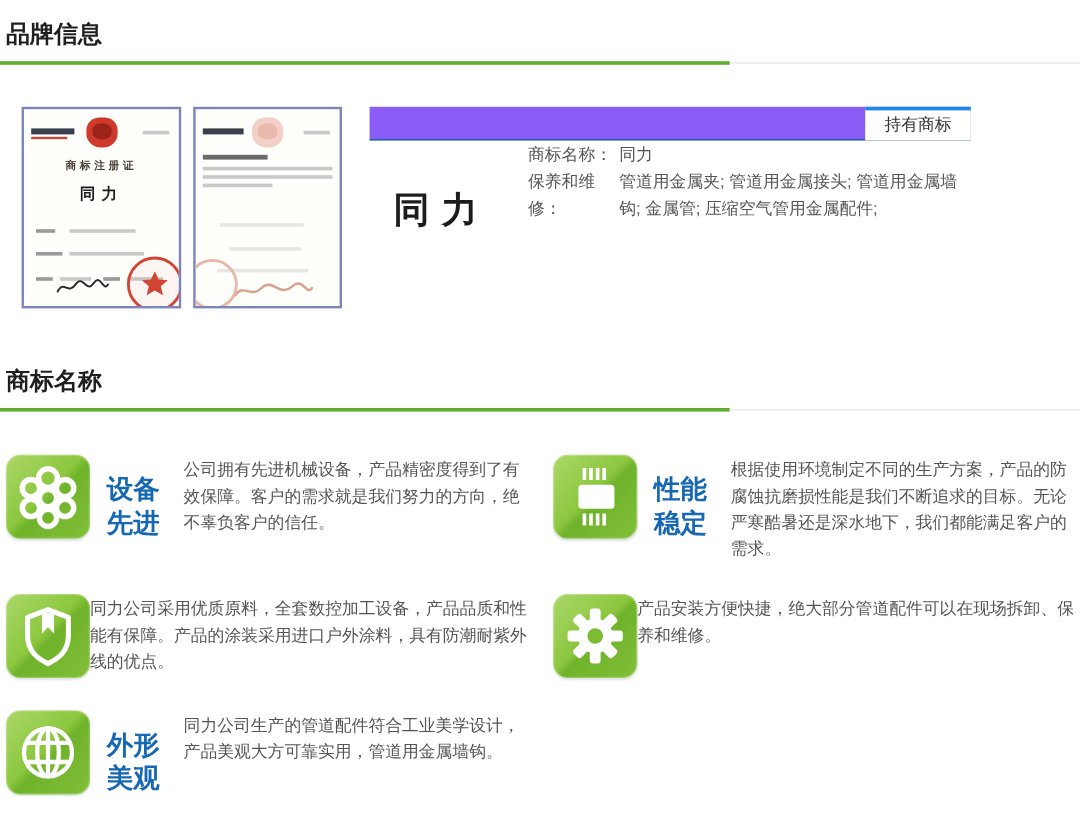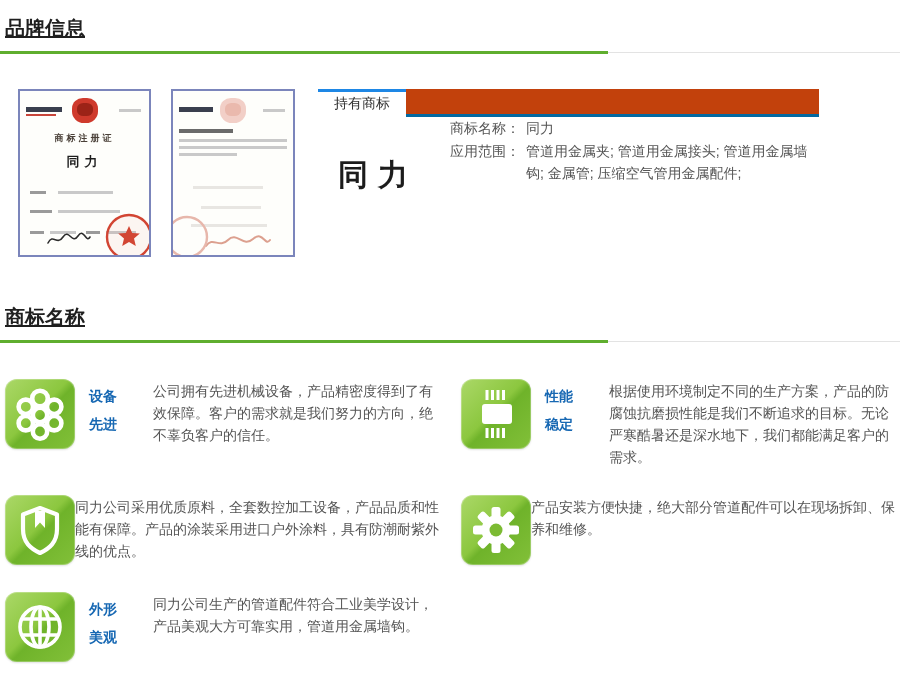--- a/index.html
+++ b/index.html
@@ -8,27 +8,27 @@
     --title-blue:#1768b3;
     --text:#555;
   }
   *{margin:0;padding:0;box-sizing:border-box;}
   body{
     width:900px;height:681px;overflow:hidden;background:#fff;
     font-family:"Liberation Sans",sans-serif;color:#333;
   }
   
   .section{padding-top:15px;}
-  .sec-title{font-size:20px;font-weight:bold;color:#1f1f1f;padding:0 0 9px 5px;text-decoration:underline;}
+  .sec-title{font-size:20px;font-weight:bold;color:#1f1f1f;padding:0 0 9px 5px;}
   .rule{position:relative;height:3px;}
   .rule::before{content:'';position:absolute;left:0;right:0;top:1px;height:1px;background:#e3e3e3;}
   .rule::after{content:'';position:absolute;left:0;top:0;width:608px;height:3px;background:var(--green);}
   
   .brand-row{display:flex;margin:35px 0 0 18px;}
-  .certs{display:flex;gap:20px;}
+  .certs{display:flex;gap:10px;}
   .cert{position:relative;width:133px;height:168px;border:2px solid #7b85bb;background:#fefefb;overflow:hidden;}
   .cert.small{width:124px;}
   .bar{position:absolute;height:3px;background:#9a9a9a;}
   .bar.dark{background:#3a3f4e;height:5px;}
   .bar.light{background:#c9c9c9;}
   .bar.faint{background:#e8e6e2;}
   .bar.bold{background:#6a6a6a;height:4px;}
   .redline{position:absolute;height:2px;background:#c8453a;}
   .emblem{position:absolute;left:50%;transform:translateX(-50%);top:7px;width:26px;height:25px;
           background:#cf3a2c;border-radius:42% 42% 46% 46%;}
@@ -37,39 +37,39 @@
   .emblem.ghost i{background:#eab9ad;}
   .cert-title{position:absolute;top:41px;left:0;width:100%;text-align:center;
               font-size:9px;font-weight:bold;letter-spacing:3px;color:#4a4038;}
   .cert-name{position:absolute;top:62px;left:0;width:100%;text-align:center;
              font-size:13px;font-weight:bold;letter-spacing:5px;color:#1d1d1d;}
   .sig{position:absolute;left:26px;top:140px;}
   .seal{position:absolute;right:-6px;bottom:-8px;}
   .seal.ghost{left:-10px;bottom:-6px;right:auto;}
   
   .tm-panel{margin-left:23px;width:501px;}
-  .tabbar{height:28px;background:#c2410c;border-bottom:3px solid #0369a1;display:flex;}
+  .tabbar{height:28px;background:#8b5cf6;border-bottom:1px solid #0369a1;display:flex;justify-content:flex-end;}
   .tab-active{width:88px;height:28px;margin-bottom:-1px;background:#fff;position:relative;z-index:1;
               border-top:3px solid var(--tab-blue);font-size:14px;color:#333;text-align:center;
               line-height:23px;cursor:pointer;}
   .panel-body{position:relative;min-height:132px;}
   .tm-logo{position:absolute;left:20px;top:38px;font-size:30px;font-weight:bold;color:#1c1c1c;
            letter-spacing:10px;font-family:"Liberation Serif",serif;}
   .tm-info{margin:0 0 0 132px;font-size:14px;color:var(--text);}
   .info-row{display:flex;line-height:22px;margin-bottom:1px;}
   .info-label{flex:0 0 76px;color:#555;}
   .info-value{width:312px;}
   
   .adv-grid{display:grid;grid-template-columns:1fr 1fr;column-gap:22px;row-gap:27px;
             padding:0 5px;margin-top:36px;}
   .adv-item{display:flex;align-items:flex-start;}
   .adv-icon{flex:0 0 70px;width:70px;height:70px;border-radius:12px;
             background:linear-gradient(135deg,#abd868 0%,#8cc73f 46%,#6fb32a 54%,#82c039 100%);
             box-shadow:inset 0 0 0 1px rgba(255,255,255,.25), 0 1px 2px rgba(0,0,0,.12);}
-  .adv-title{margin:3px 12px 0 14px;width:52px;font-size:14px;font-weight:bold;
+  .adv-title{margin:15px 12px 0 14px;width:52px;font-size:22px;font-weight:bold;
              color:var(--title-blue);line-height:28px;}
   .adv-text{flex:1;font-size:14px;line-height:22px;color:var(--text);margin-top:1px;}
 </style>
 </head>
 <body>
 
 <div class="section">
   <div class="sec-title">品牌信息</div>
   <div class="rule"></div>
 
@@ -129,21 +129,21 @@
         <div class="tab-active">持有商标</div>
       </div>
       <div class="panel-body">
         <div class="tm-logo">同力</div>
         <div class="tm-info">
           <div class="info-row">
             <div class="info-label">商标名称：</div>
             <div class="info-value">同力</div>
           </div>
           <div class="info-row">
-            <div class="info-label">应用范围：</div>
+            <div class="info-label">保养和维修：</div>
             <div class="info-value">管道用金属夹; 管道用金属接头; 管道用金属墙钩; 金属管; 压缩空气管用金属配件;</div>
           </div>
         </div>
       </div>
     </div>
   </div>
 </div>
 
 <div class="section" style="padding-top:47px;">
   <div class="sec-title">商标名称</div>

